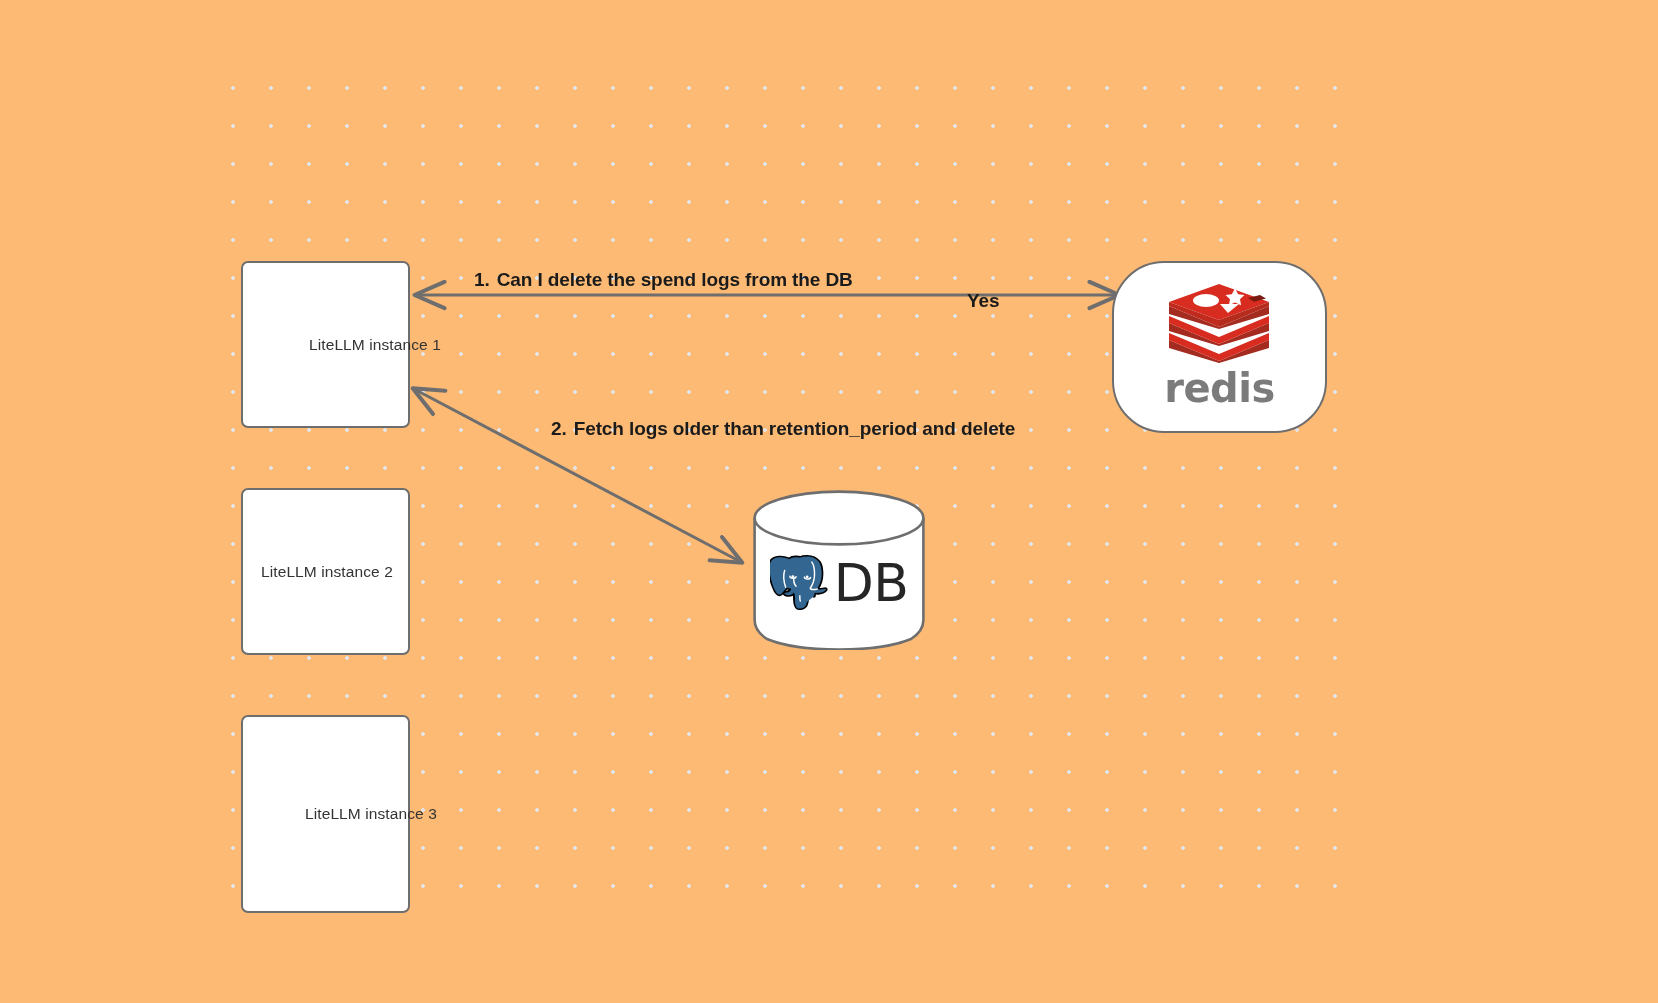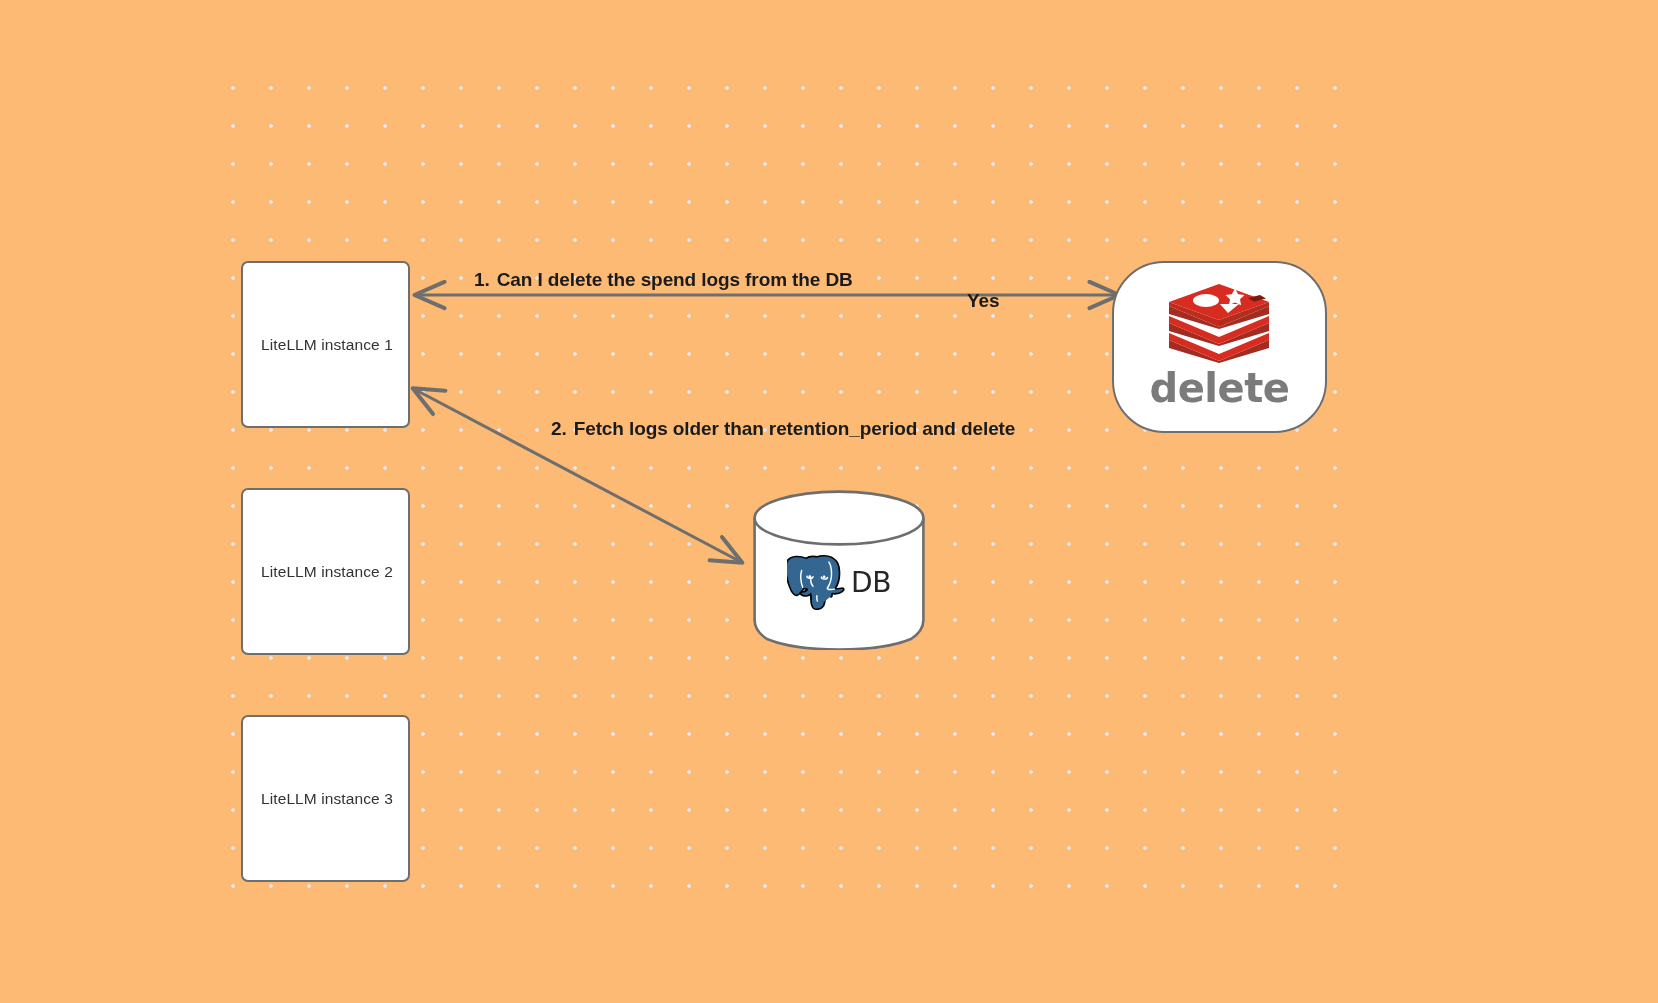--- a/index.html
+++ b/index.html
@@ -53,23 +53,23 @@
   }
   .node-box .node-label {
     font-size: 15.5px;
     color: #333333;
     font-weight: 400;
     padding-left: 18px;
     letter-spacing: .1px;
     white-space: nowrap;
   }
 
-  #node-litellm-1 { left: 241px; top: 261px; width: 169px; height: 167px; }
+  #node-litellm-1 { left: 241px; top: 261px; width: 169px; height: 167px; padding-left: 48px; }
   #node-litellm-2 { left: 241px; top: 488px; width: 169px; height: 167px; text-align: right; }
-  #node-litellm-3 { left: 241px; top: 715px; width: 169px; height: 167px; }
+  #node-litellm-3 { left: 241px; top: 715px; width: 169px; height: 198px; padding-left: 44px; }
 
   
   #node-redis {
     position: absolute;
     left: 1112px; top: 261px;
     width: 215px; height: 172px;
     background: #ffffff;
     border: 2.6px solid #6e6e6e;
     border-radius: 52px;
     display: flex;
@@ -105,21 +105,21 @@
     left: 0; top: 0;
     width: 100%; height: 100%;
     display: flex;
     align-items: center;
     justify-content: center;
     gap: 2px;
     padding-top: 26px;
   }
   .db-text {
     font-family: "DejaVu Sans", sans-serif;
-    font-size: 28px;
+    font-size: 52px;
     font-weight: 400;
     color: #262626;
     line-height: 1;
     letter-spacing: -0.5px;
   }
 
   
   .edge-label {
     position: absolute;
     font-size: 19px;
@@ -196,21 +196,21 @@
         <path d="M4 20 L54 38 L54 45 L4 24 Z" fill="#c12b1d"></path>
 
         <ellipse cx="41" cy="18.5" rx="13" ry="6.4" fill="#ffffff"></ellipse>
 
         <path d="M70 6.5 L73.2 12.2 L79.5 13.1 L75 17.2 L76.1 23.2 L70 20.4 L63.9 23.2 L65 17.2 L60.5 13.1 L66.8 12.2 Z" fill="#ffffff"></path>
 
         <path d="M55 22 L74 22 L63 31 Z" fill="#ffffff"></path>
 
         <path d="M83 16 L95 13 L101 16.5 L89 19.8 Z" fill="#7a1b12"></path>
       </svg>
-      <div class="redis-wordmark">delete</div>
+      <div class="redis-wordmark">redis</div>
     </div>
   </div>
 
   <div id="node-db">
     <svg width="174" height="161" viewBox="0 0 174 161" xmlns="http://www.w3.org/2000/svg">
       <path d="M2.6 29 L2.6 131 Q2.6 142 15 150 Q40 160.5 87 160.5 Q134 160.5 159 150 Q171.4 142 171.4 131 L171.4 29" fill="#ffffff" stroke="#6e6e6e" stroke-width="2.6" stroke-linejoin="round"></path>
       <ellipse cx="87" cy="29" rx="84.4" ry="26.4" fill="#ffffff" stroke="#6e6e6e" stroke-width="2.6"></ellipse>
     </svg>
     <div class="db-contents">
       <svg width="62" height="62" viewBox="0 0 64 64" xmlns="http://www.w3.org/2000/svg">

